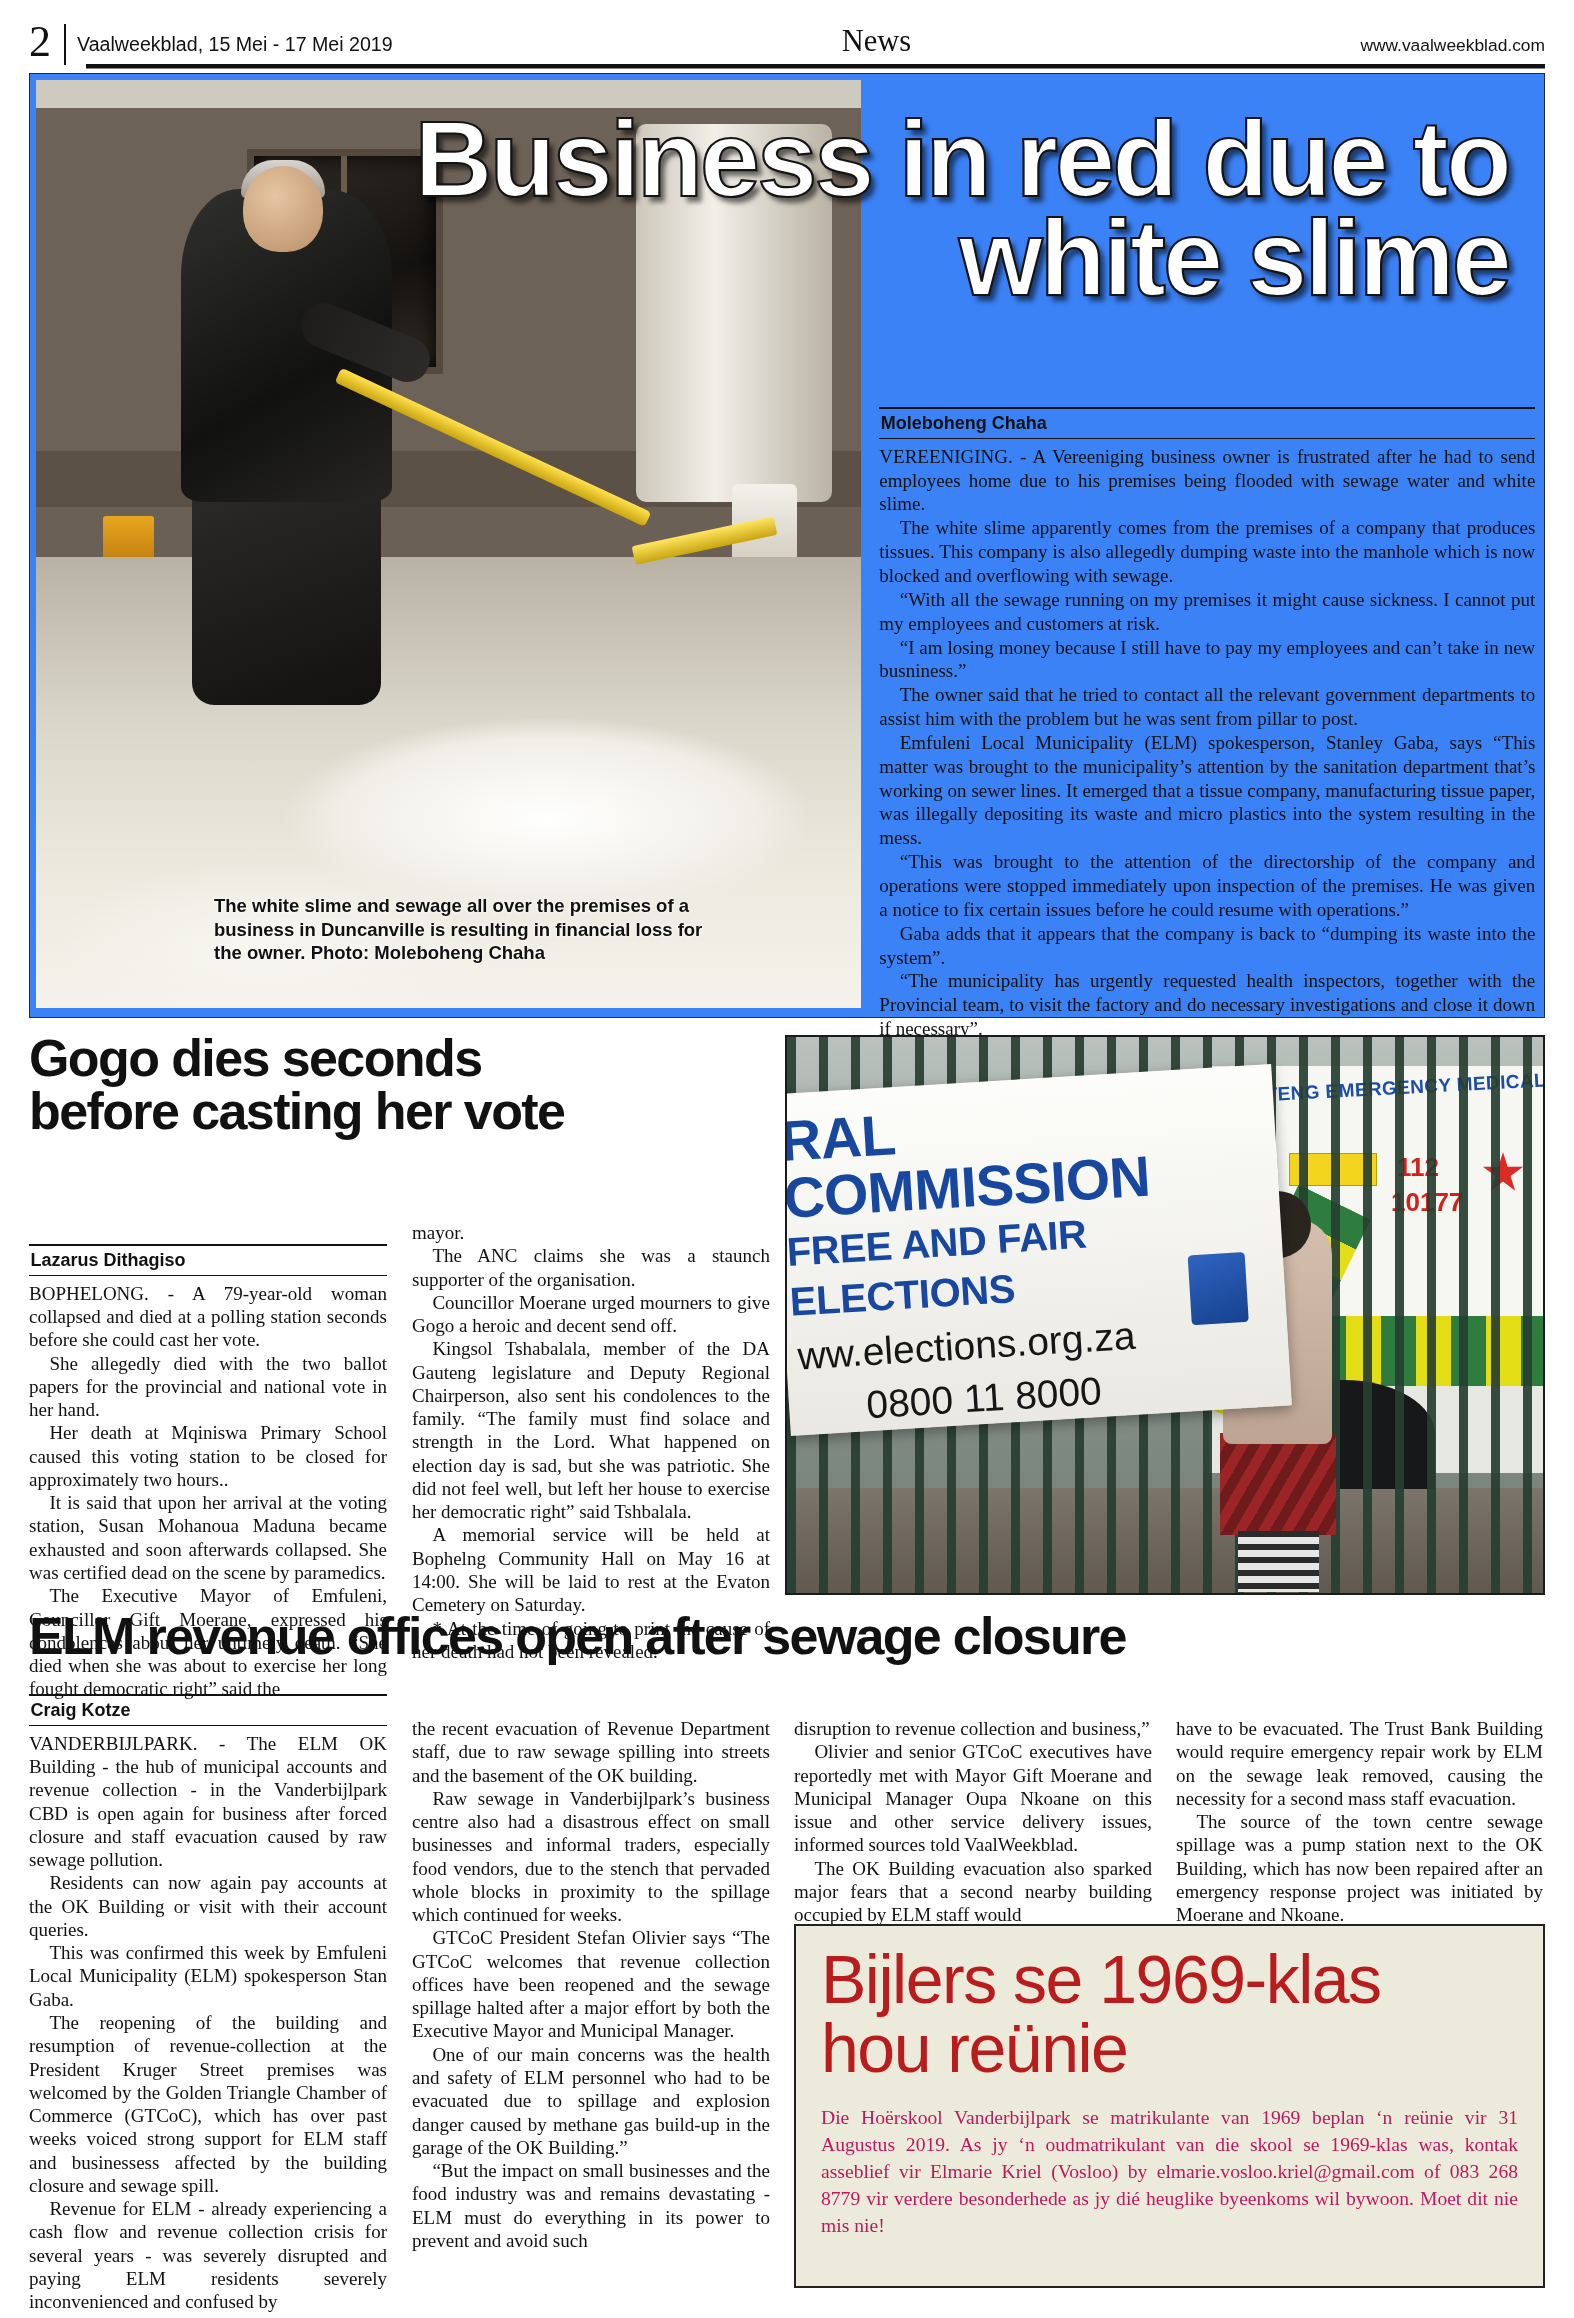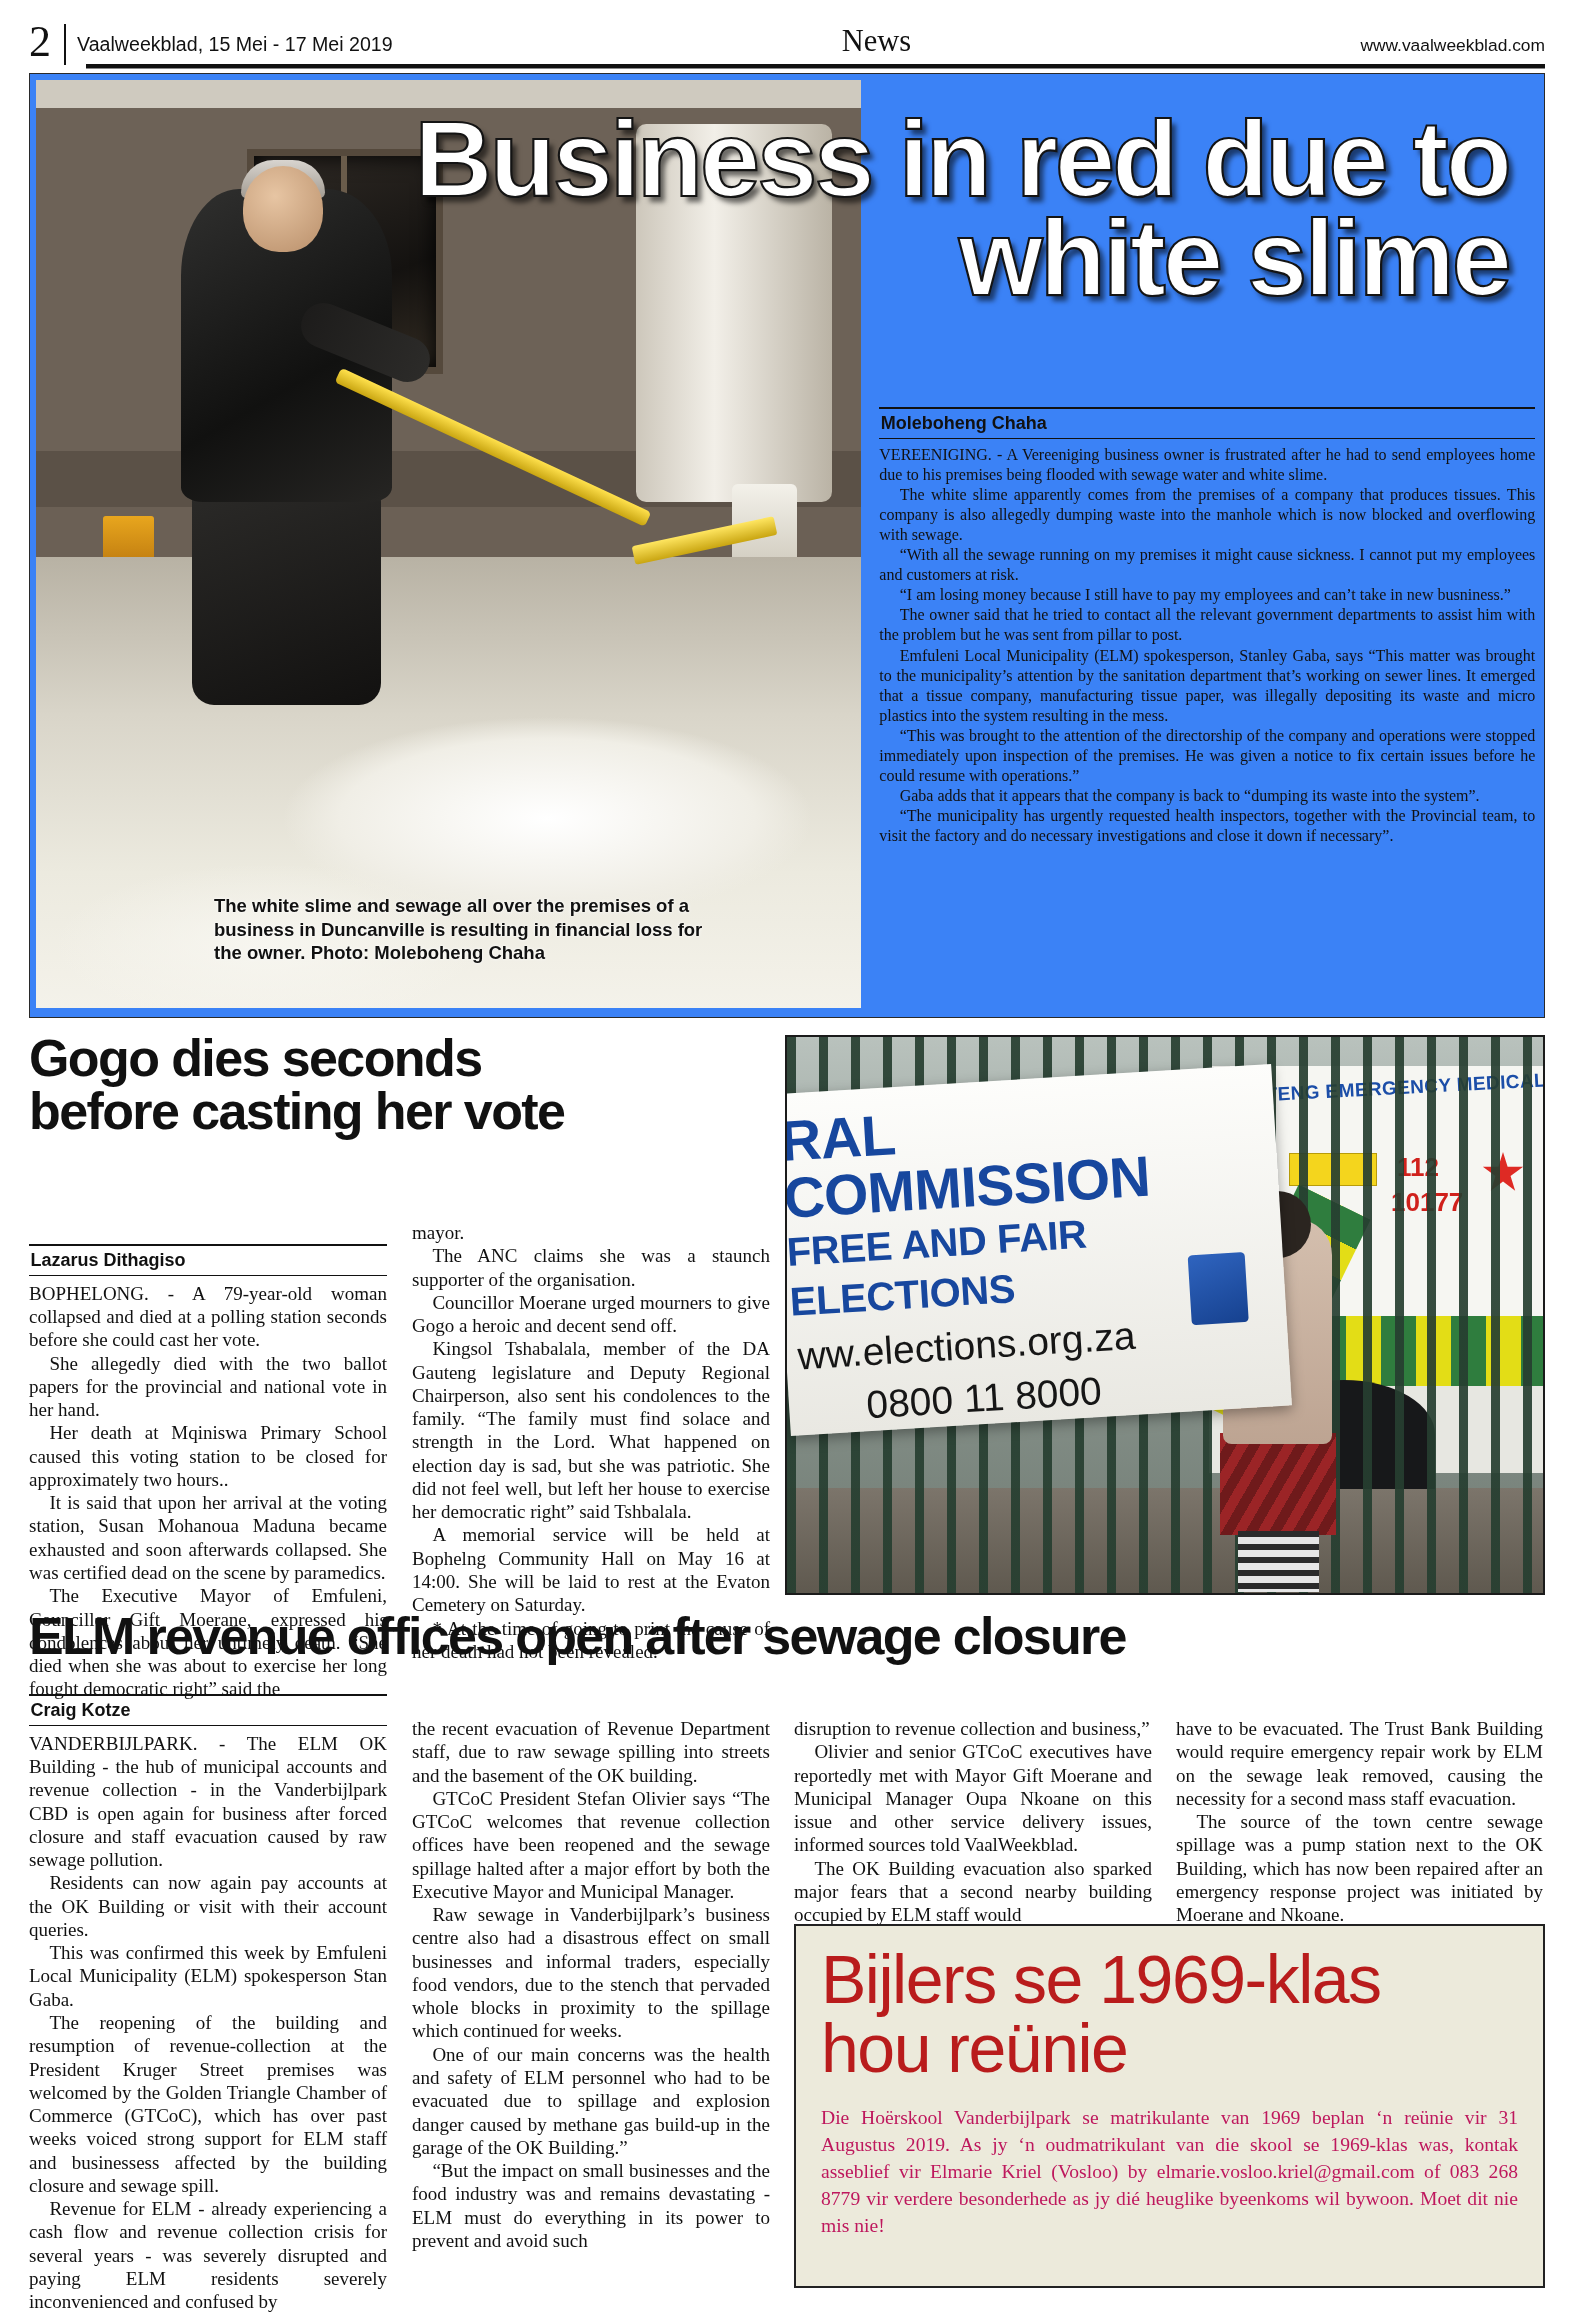--- a/index.html
+++ b/index.html
@@ -176,21 +176,21 @@
   .byline {
     font-family: "Liberation Sans", sans-serif;
     font-weight: bold; font-size: 18px;
     border-top: 2.2px solid #111; border-bottom: 1.5px solid #111;
     padding: 4.4px 1.5px 3.6px;
     margin-bottom: 5.8px;
   }
   .body-serif p {
     margin: 0;
     font-family: "Liberation Serif", serif;
-    font-size: 16px;
+    font-size: 19px;
     line-height: 1.255;
     text-align: justify;
     text-indent: 20.4px;
     hyphens: auto;
   }
   .body-serif p.first { text-indent: 0; }
 
   
   .gogo-headline {
     position: absolute; left: 29px; top: 1032px; width: 742px;
@@ -465,22 +465,22 @@
     <p>Residents can now again pay accounts at the OK Building or visit with their account queries.</p>
     <p>This was confirmed this week by Emfuleni Local Municipality (ELM) spokesperson Stan Gaba.</p>
     <p>The reopening of the building and resumption of revenue-collection at the President Kruger Street premises was welcomed by the Golden Triangle Chamber of Commerce (GTCoC), which has over past weeks voiced strong support for ELM staff and businessess affected by the building closure and sewage spill.</p>
     <p>Revenue for ELM - already experiencing a cash flow and revenue collection crisis for several years - was severely disrupted and paying ELM residents severely inconvenienced and confused by</p>
   </div>
 </div>
 
 <div class="elm-col elm-c2">
   <div class="body-serif">
     <p class="first">the recent evacuation of Revenue Department staff, due to raw sewage spilling into streets and the basement of the OK building.</p>
+    <p>Raw sewage in Vanderbijlpark’s business centre also had a disastrous effect on small businesses and informal traders, especially food vendors, due to the stench that pervaded whole blocks in proximity to the spillage which continued for weeks.</p>
     <p>GTCoC President Stefan Olivier says “The GTCoC welcomes that revenue collection offices have been reopened and the sewage spillage halted after a major effort by both the Executive Mayor and Municipal Manager.</p>
-    <p>Raw sewage in Vanderbijlpark’s business centre also had a disastrous effect on small businesses and informal traders, especially food vendors, due to the stench that pervaded whole blocks in proximity to the spillage which continued for weeks.</p>
     <p>One of our main concerns was the health and safety of ELM personnel who had to be evacuated due to spillage and explosion danger caused by methane gas build-up in the garage of the OK Building.”</p>
     <p>“But the impact on small businesses and the food industry was and remains devastating - ELM must do everything in its power to prevent and avoid such</p>
   </div>
 </div>
 
 <div class="elm-col elm-c3">
   <div class="body-serif">
     <p class="first">disruption to revenue collection and business,”</p>
     <p>Olivier and senior GTCoC executives have reportedly met with Mayor Gift Moerane and Municipal Manager Oupa Nkoane on this issue and other service delivery issues, informed sources told VaalWeekblad.</p>
     <p>The OK Building evacuation also sparked major fears that a second nearby building occupied by ELM staff would</p>

